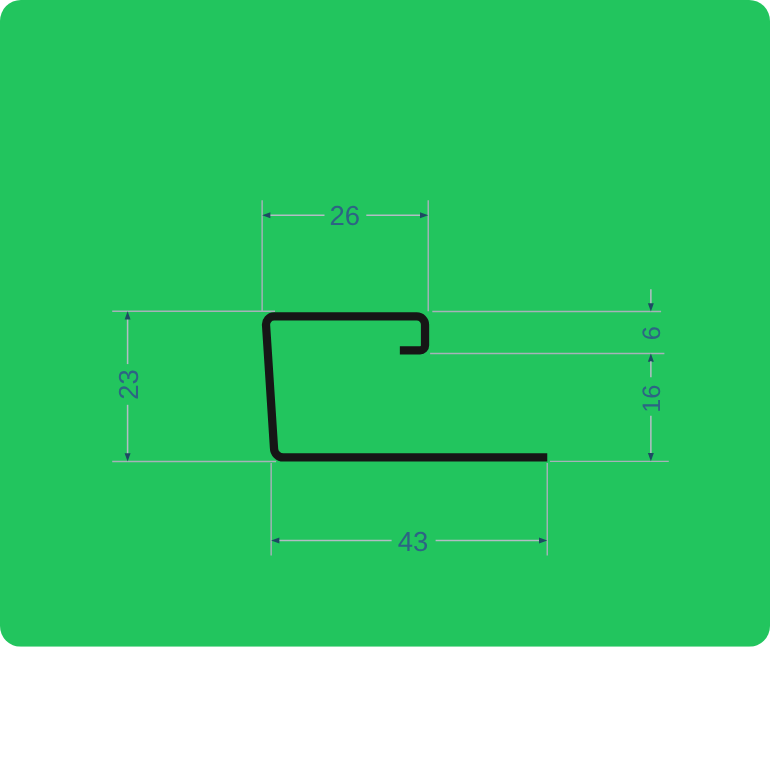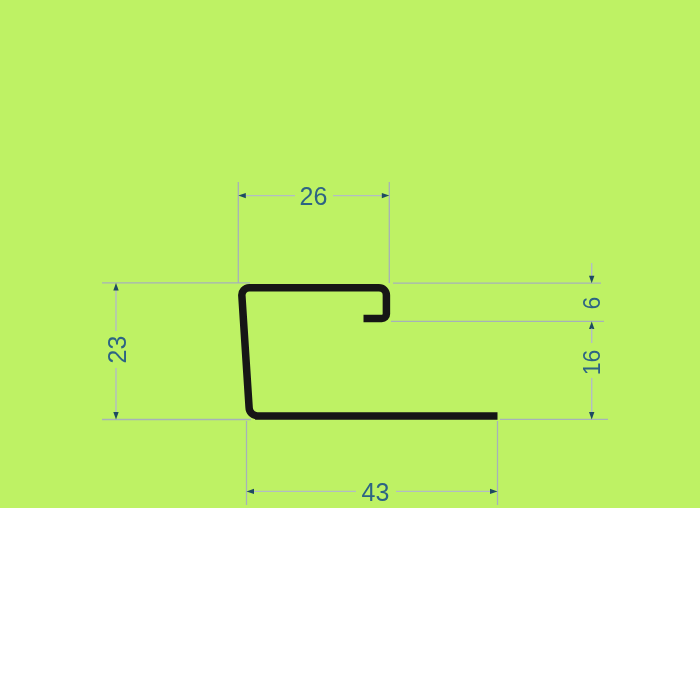--- a/index.html
+++ b/index.html
@@ -1,16 +1,16 @@
 <!DOCTYPE html>
 <html><head>
 <meta charset="utf-8">
 <style>
   html,body{margin:0;padding:0;background:#ffffff;}
-  .wrap{width:700px;height:508px;position:relative;background:#bef264;}
+  .wrap{width:700px;height:588px;position:relative;background:#22c55e;border-radius:19px;}
   text{font-family:"Liberation Sans", sans-serif;}
 </style>
 </head>
 <body>
 <div class="wrap">
 <svg width="700" height="700" viewBox="0 0 700 700" xmlns="http://www.w3.org/2000/svg">
 
   <line x1="238.3" y1="182" x2="238.3" y2="283" stroke="#a6b2b9" stroke-width="1.3"></line>
 
   <line x1="389.3" y1="182" x2="389.3" y2="283" stroke="#a6b2b9" stroke-width="1.3"></line>

